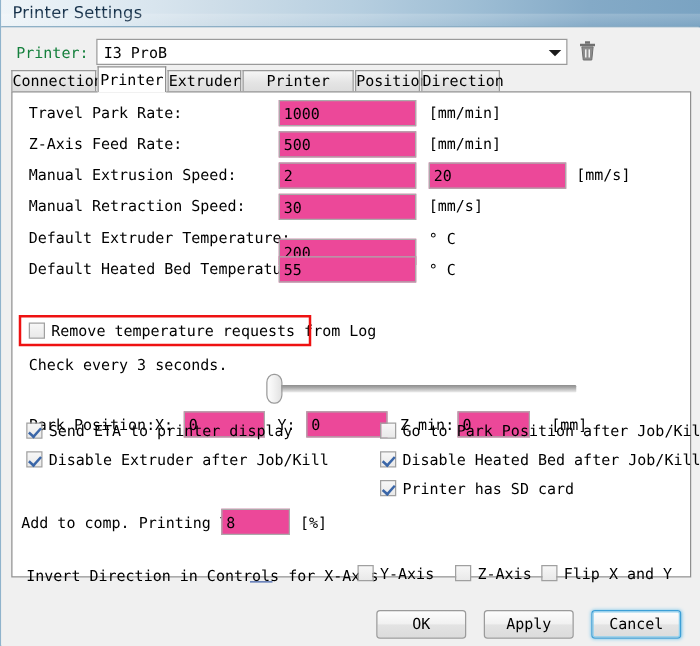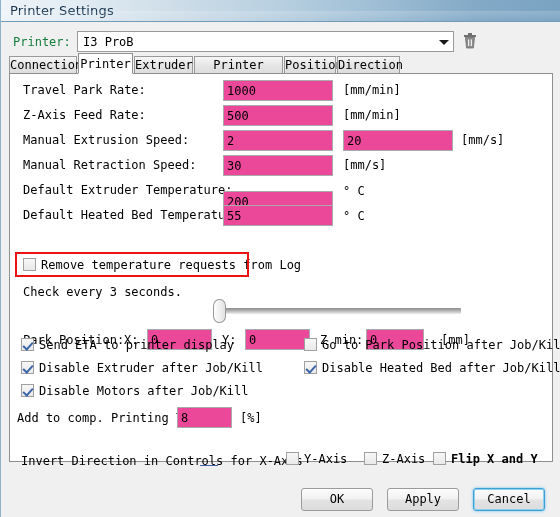--- a/index.html
+++ b/index.html
@@ -335,38 +335,38 @@
       <span class="cbox"></span><span class="cblabel">Go to Park Position after Job/Kill</span>
     </div>
 
     <div class="cbwrap" style="left:303px; top:339px;">
       <span class="cbox checked"></span><span class="cblabel">Disable Heated Bed after Job/Kill</span>
     </div>
     <div class="cbwrap" style="left:20px; top:339px;">
       <span class="cbox checked"></span><span class="cblabel">Disable Extruder after Job/Kill</span>
     </div>
 
-    <div class="cbwrap" style="left:20px; top:362px;">
-      <span class="cbox checked"></span><span class="cblabel">Disable Motors after Job/Kill</span>
+    <div class="cbwrap" style="left:303px; top:362px;">
+      <span class="cbox checked"></span><span class="cblabel">Printer has SD card</span>
     </div>
 
     <div class="lbl" style="left:16px; top:389px;">Add to comp. Printing Time</div>
     <input class="txtinput" style="left: 176px; top: 385px; width: 55px;" value="8">
     <div class="unit" style="left:239px; top:389px;">[%]</div>
 
     <div class="lbl" style="left:20px; top:432px;">Invert Direction in Controls for X-Axis</div>
     <div class="underline-accent" style="left:199px; top:443px; width:18px;"></div>
 
     <div class="cbwrap" style="left:285px; top:430px;">
       <span class="cbox"></span><span class="cblabel">Y-Axis</span>
     </div>
     <div class="cbwrap" style="left:363px; top:430px;">
       <span class="cbox"></span><span class="cblabel">Z-Axis</span>
     </div>
-    <div class="cbwrap" style="left:432px; top:430px;font-weight:bold;">
+    <div class="cbwrap" style="left:432px; top:430px;">
       <span class="cbox"></span><span class="cblabel">Flip X and Y</span>
     </div>
 
     <div id="buttonbar">
       <div class="dlgbtn" style="left:300px;">OK</div>
       <div class="dlgbtn" style="left:386px;">Apply</div>
       <div class="dlgbtn focused" style="left:472px;">Cancel</div>
     </div>
 
   </div>

